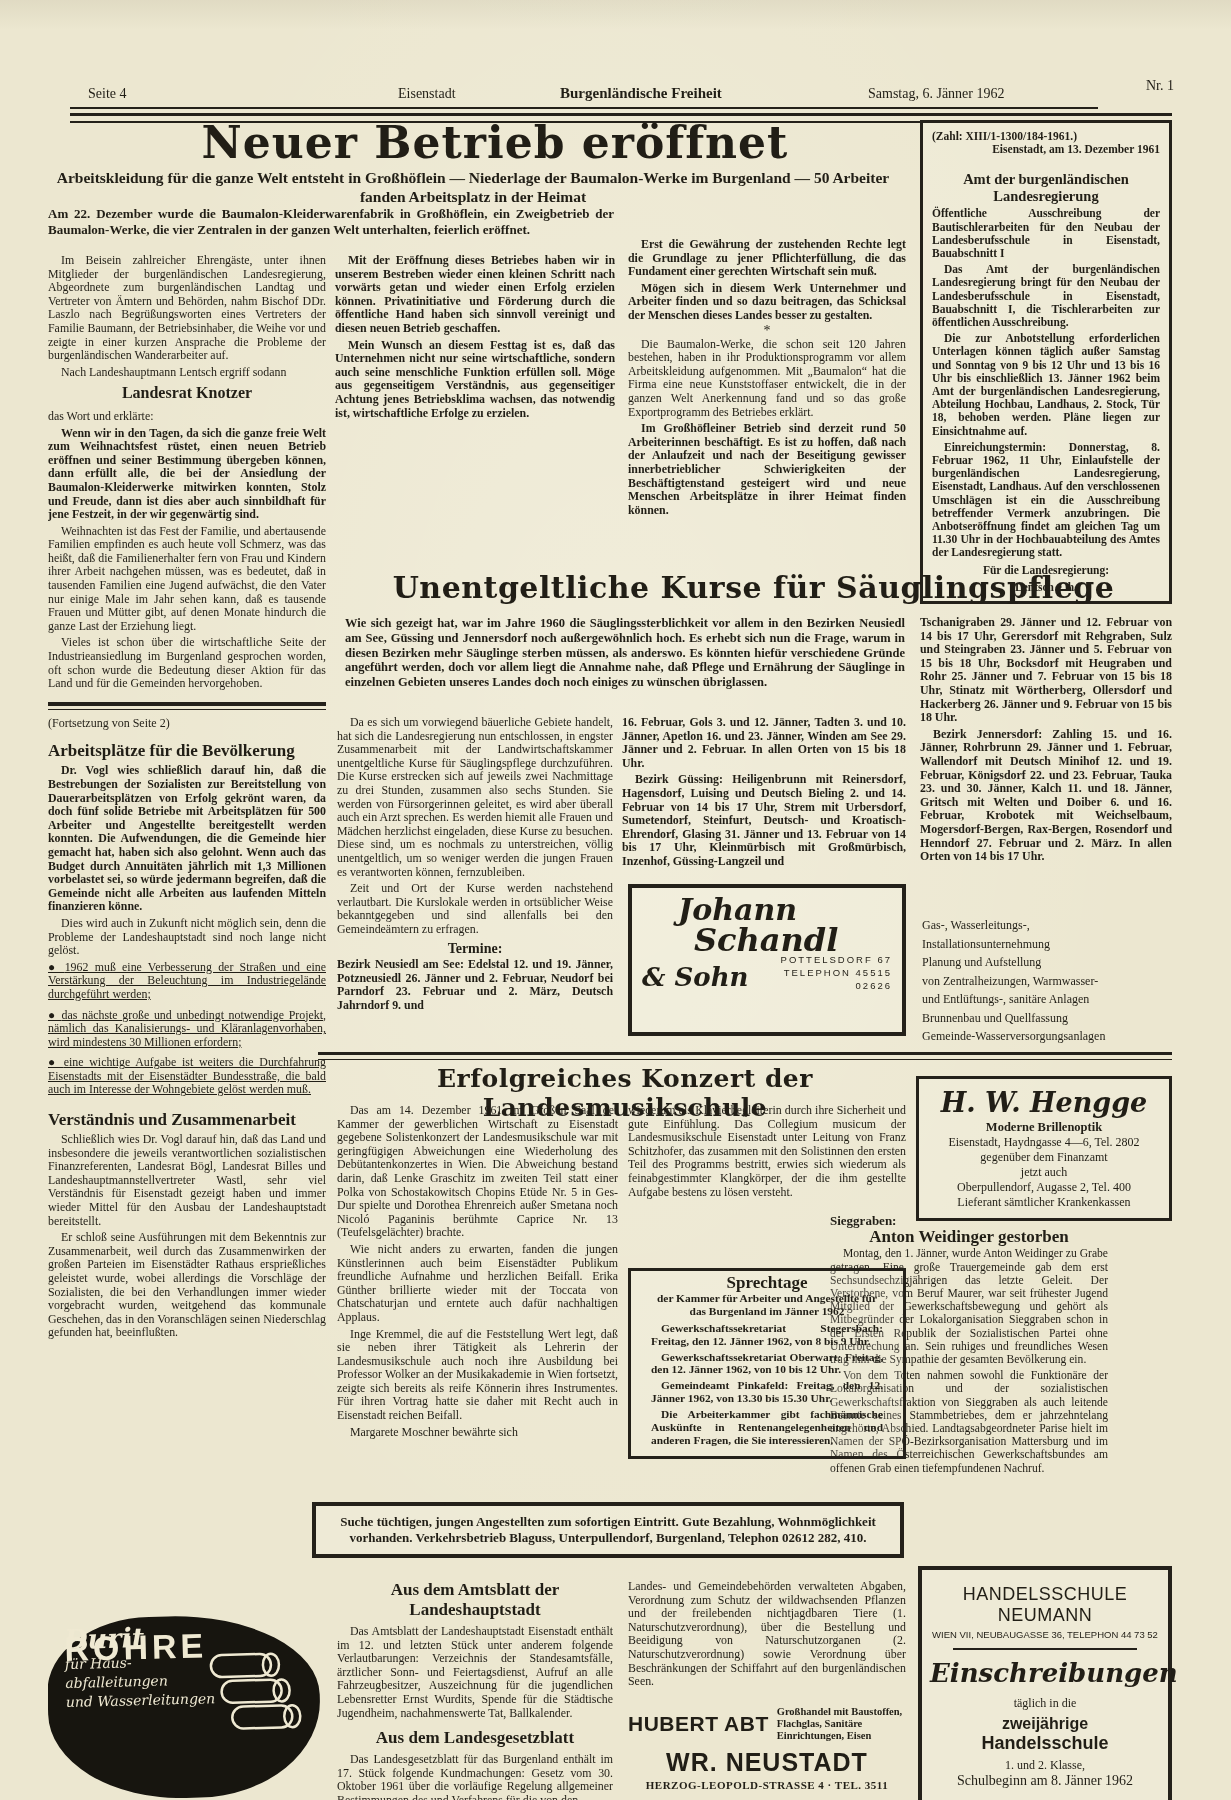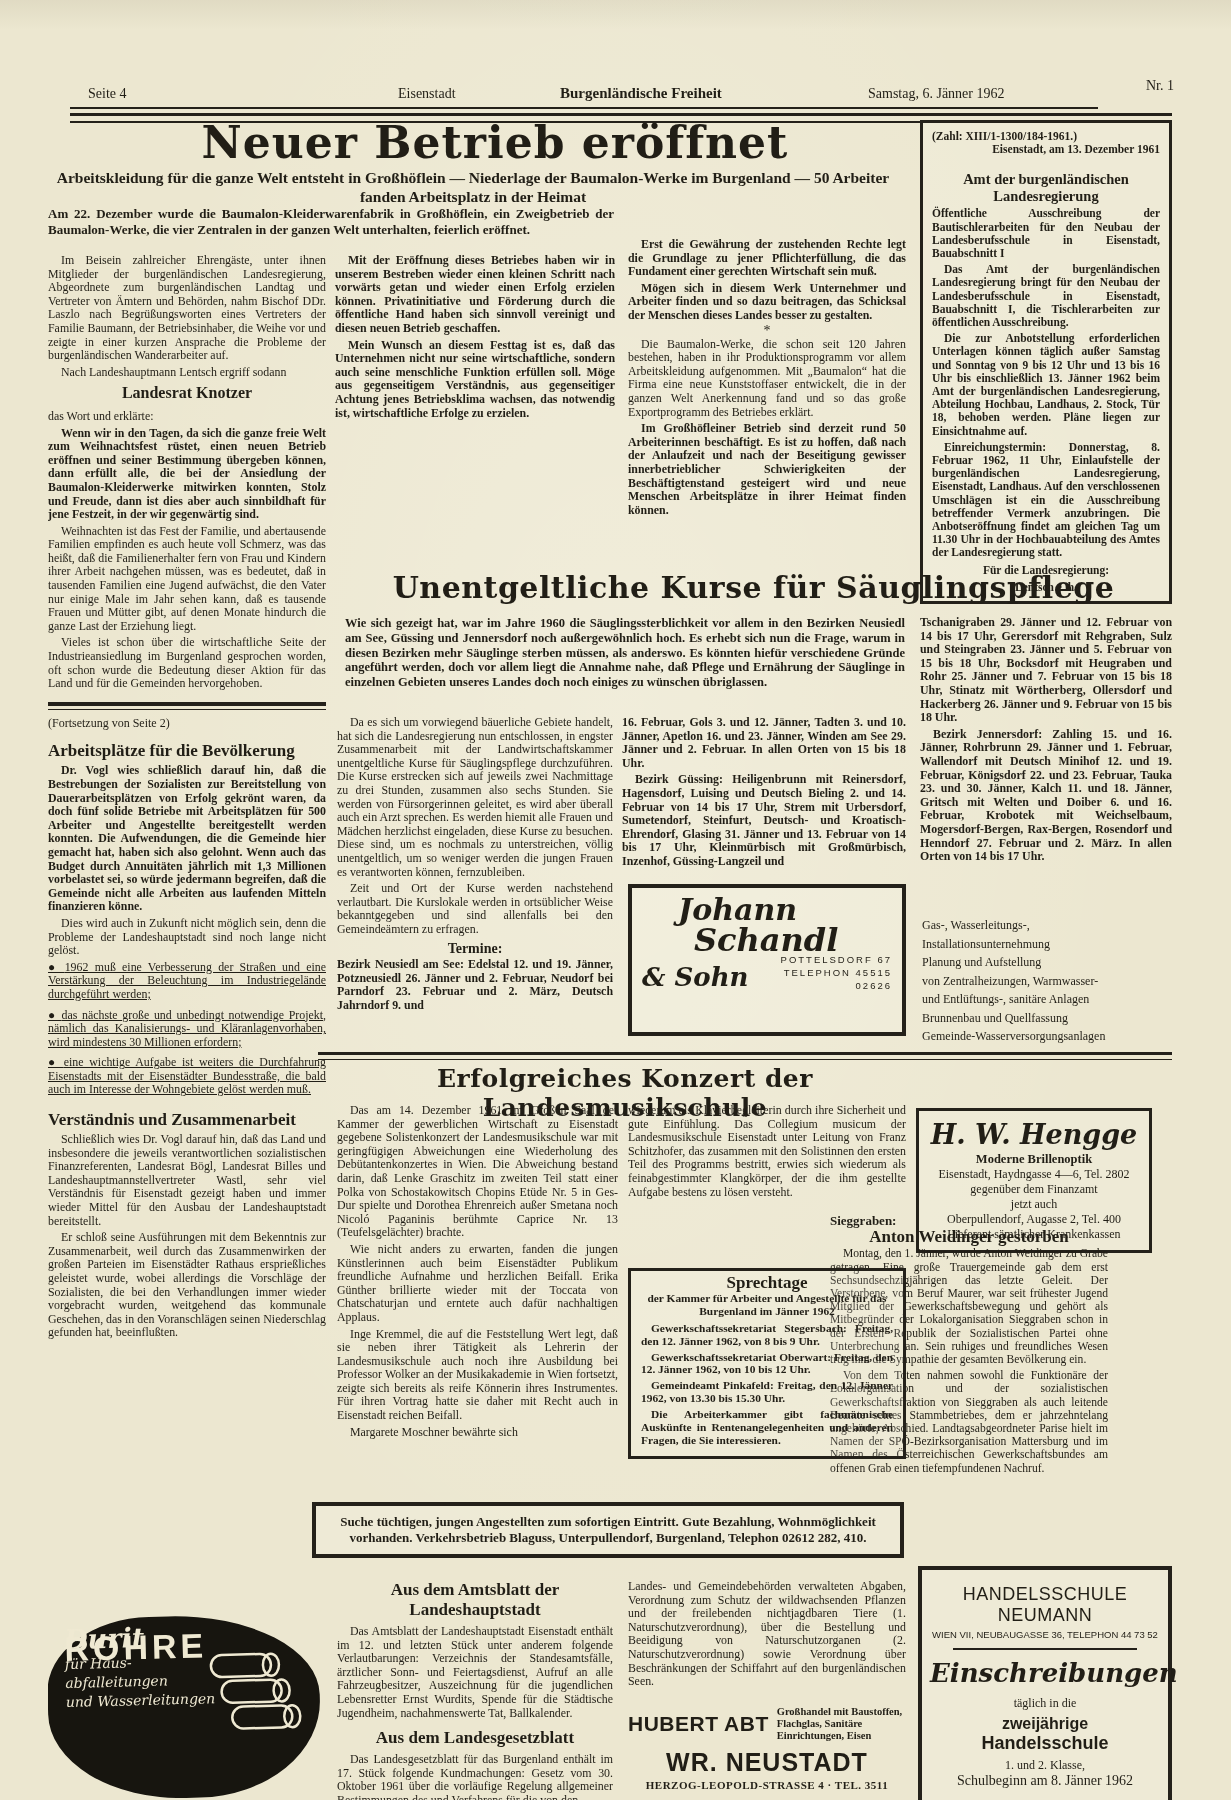--- a/index.html
+++ b/index.html
@@ -49,21 +49,21 @@
   .schandl .row{display:flex;justify-content:space-between;align-items:flex-end;margin-top:-6px;}
   .schandl .sohn{font-style:italic;font-weight:bold;font-size:26px;font-family:"DejaVu Serif",serif;}
   .schandl .addr{font-size:9.5px;font-weight:normal;letter-spacing:2px;text-align:right;line-height:13px;font-family:"Liberation Sans",sans-serif;}
   .services{font-size:12px;line-height:15.5px;font-weight:500;}
   .hengge{padding:8px 6px;text-align:center;}
   .hengge .script{font-style:italic;font-weight:bold;font-size:27px;font-family:"DejaVu Serif",serif;}
   .hengge .l1{font-weight:bold;font-size:12.5px;margin-top:2px;}
   .hengge .l{font-size:12px;line-height:15px;}
   .kicker{font-weight:bold;font-size:13px;}
   .sieg-head{font-weight:bold;font-size:17px;text-align:center;margin:3px 0 4px 0;}
-  .sprech{padding:6px 10px;font-size:11.4px;line-height:12.9px;text-align:justify;}
+  .sprech{padding:6px 20px;font-size:11.4px;line-height:12.9px;text-align:justify;}
   .sprech .title{font-weight:bold;font-size:17px;text-align:center;}
   .sprech .sub{font-weight:bold;text-align:center;margin:2px 0 4px 0;}
   .sprech .para{font-weight:bold;text-indent:10px;margin-bottom:3px;}
   .sprech .note{font-weight:bold;}
   .classified{padding:8px 16px;font-size:13px;line-height:16px;font-weight:bold;text-align:center;border-width:4px;}
   .secthead-c{font-size:17px;font-weight:bold;text-align:center;line-height:20px;margin-bottom:5px;}
   .abt .row{display:flex;align-items:center;gap:8px;}
   .abt .name{font-family:"Liberation Sans",sans-serif;font-weight:bold;font-size:21px;letter-spacing:.5px;white-space:nowrap;text-align:center;}
   .abt .desc{font-size:10.5px;line-height:12px;font-weight:bold;}
   .abt .city{font-family:"Liberation Sans",sans-serif;font-weight:bold;font-size:25px;text-align:center;letter-spacing:1px;margin-top:6px;}
@@ -234,21 +234,21 @@
   <div class="abs col" style="left:337px;top:1104px;width:281px">
       <p class="para">Das am 14. Dezember 1961 im Großen Saal der Kammer der gewerblichen Wirtschaft zu Eisenstadt gegebene Solistenkonzert der Landesmusikschule war mit geringfügigen Abweichungen eine Wiederholung des Debütantenkonzertes in Wien. Die Abweichung bestand darin, daß Lenke Graschitz im zweiten Teil statt einer Polka von Schostakowitsch Chopins Etüde Nr. 5 in Ges-Dur spielte und Dorothea Ehrenreich außer Smetana noch Nicoló Paganinis berühmte Caprice Nr. 13 (Teufelsgelächter) brachte.</p>
       <p class="para">Wie nicht anders zu erwarten, fanden die jungen Künstlerinnen auch beim Eisenstädter Publikum freundliche Aufnahme und herzlichen Beifall. Erika Günther brillierte wieder mit der Toccata von Chatschaturjan und erntete auch dafür nachhaltigen Applaus.</p>
       <p class="para">Inge Kremmel, die auf die Feststellung Wert legt, daß sie neben ihrer Tätigkeit als Lehrerin der Landesmusikschule auch noch ihre Ausbildung bei Professor Wolker an der Musikakademie in Wien fortsetzt, zeigte sich bereits als reife Könnerin ihres Instrumentes. Für ihren Vortrag hatte sie daher mit Recht auch in Eisenstadt reichen Beifall.</p>
       <p class="para">Margarete  Moschner  bewährte  sich</p>
     </div>
   <div class="abs col" style="left:628px;top:1104px;width:278px">
       <p class="para noindent">wiederum als Klavierbegleiterin durch ihre Sicherheit und gute Einfühlung. Das Collegium musicum der Landesmusikschule Eisenstadt unter Leitung von Franz Schitzhofer, das zusammen mit den Solistinnen den ersten Teil des Programms bestritt, erwies sich wiederum als feinabgestimmter Klangkörper, der die ihm gestellte Aufgabe bestens zu lösen versteht.</p>
     </div>
 
-  <div class="abs boxed hengge" style="left:916px;top:1108px;width:236px">
+  <div class="abs boxed hengge" style="left:916px;top:1076px;width:256px">
     <div class="script">H. W. Hengge</div>
     <div class="l1">Moderne Brillenoptik</div>
     <div class="l">Eisenstadt, Haydngasse 4—6, Tel. 2802</div>
     <div class="l">gegenüber dem Finanzamt</div>
     <div class="l">jetzt auch</div>
     <div class="l">Oberpullendorf, Augasse 2, Tel. 400</div>
     <div class="l">Lieferant sämtlicher Krankenkassen</div>
   </div>
 
   <div class="abs col" style="left:830px;top:1214px;width:278px;font-size:11.6px;line-height:13.2px">

